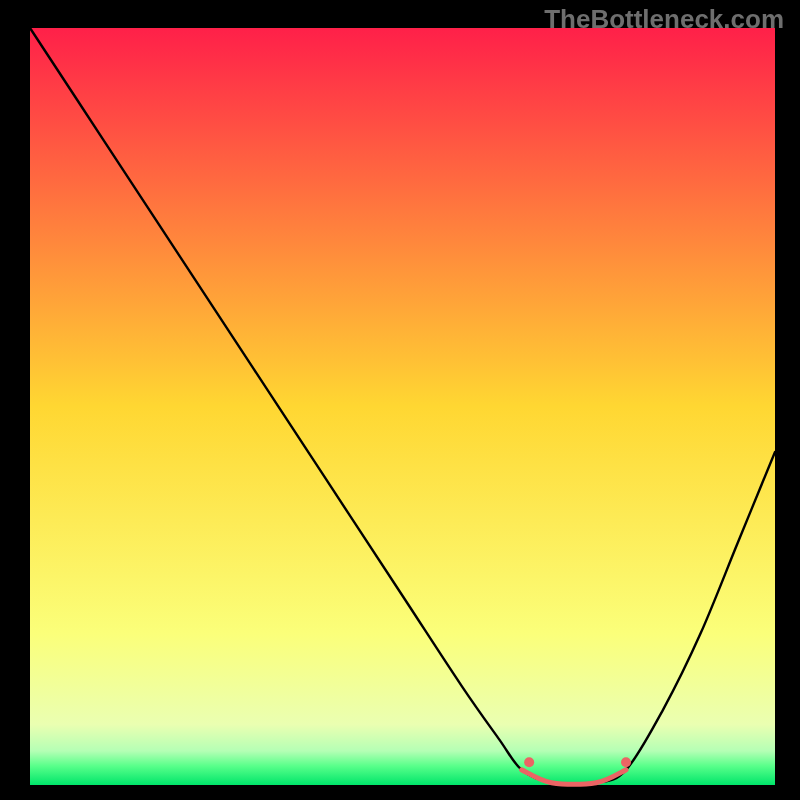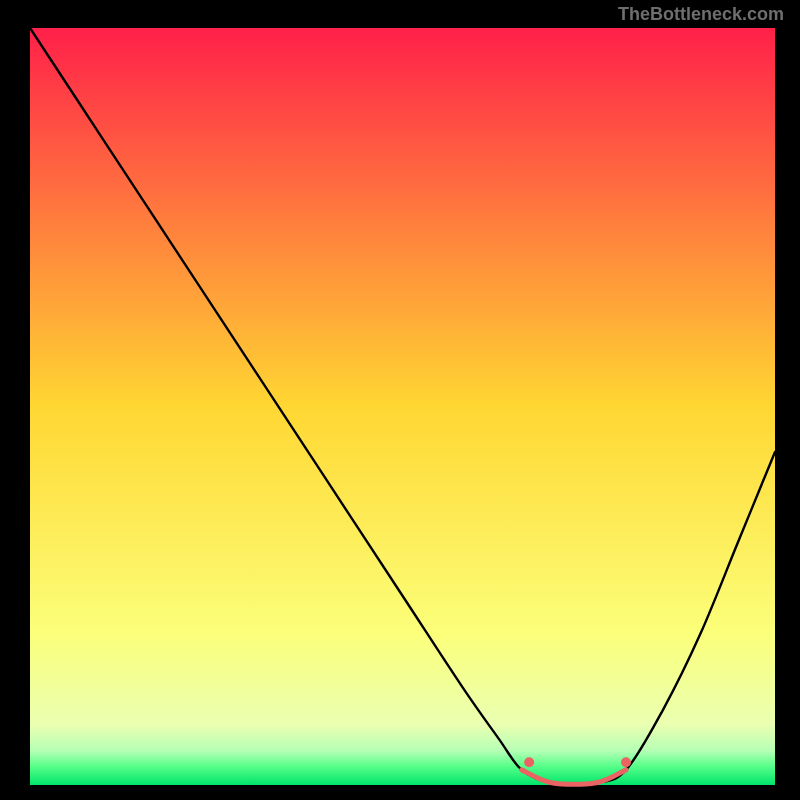--- a/index.html
+++ b/index.html
@@ -13,21 +13,21 @@
   .container {
     position: relative;
     width: 800px;
     height: 800px;
   }
   .watermark {
     position: absolute;
     top: 4px;
     right: 16px;
     font-family: Arial, Helvetica, sans-serif;
-    font-size: 18px;
+    font-size: 26px;
     font-weight: bold;
     color: #6e6e6e;
     z-index: 3;
   }
   svg {
     position: absolute;
     top: 0;
     left: 0;
   }
 </style>

